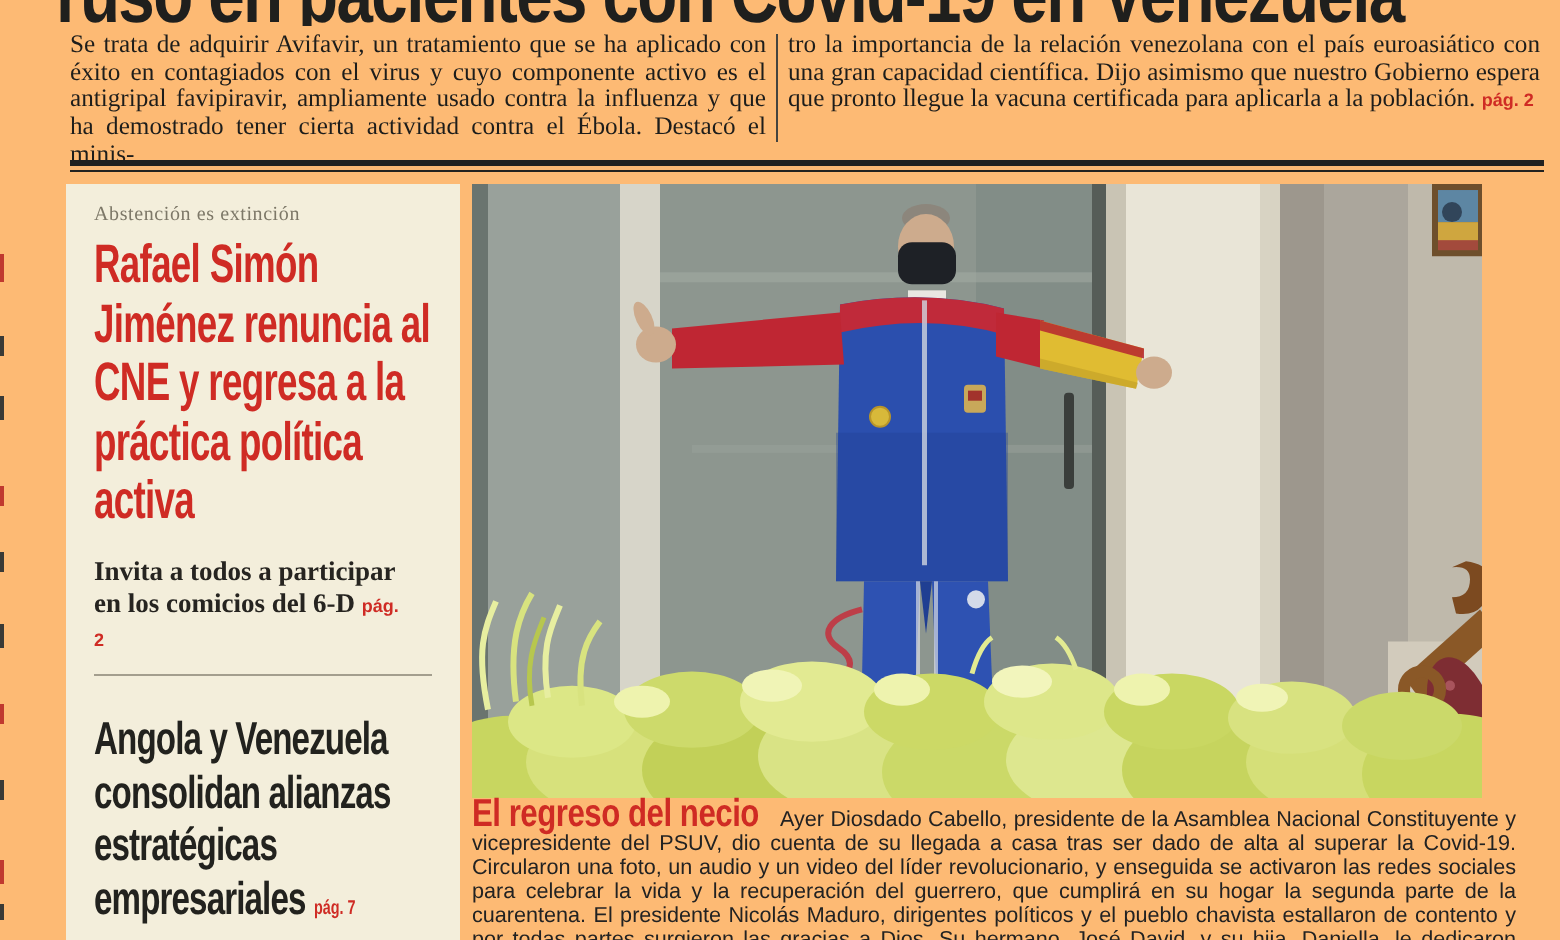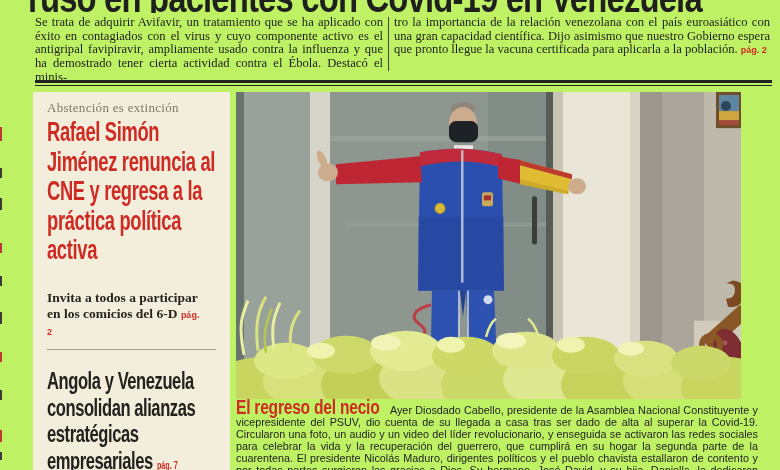--- a/index.html
+++ b/index.html
@@ -1,16 +1,16 @@
 <!DOCTYPE html>
 <html><head>
 <meta charset="utf-8">
 <style>
   html,body{margin:0;padding:0;background:#ffffff;}
-  .page{position:relative;width:780px;height:470px;background:#bef264;overflow:hidden;
+  .page{position:relative;width:780px;height:470px;background:#fdba74;overflow:hidden;
         font-family:"Liberation Serif",serif;color:#1c1c1a;}
 
   
   .headline-crop{position:absolute;left:28px;top:0;width:748px;height:13px;overflow:hidden;}
   .headline-text{position:absolute;left:0;top:-24px;font-family:"Liberation Sans",sans-serif;
         font-weight:700;font-size:40px;line-height:44px;letter-spacing:-1px;white-space:nowrap;
         color:#1f1f1d;transform:scaleX(0.82);transform-origin:0 0;}
 
   
   .intro-col{position:absolute;top:16px;font-size:12.6px;line-height:13.7px;text-align:justify;
@@ -20,24 +20,24 @@
   .col-rule{position:absolute;left:388px;top:17px;width:1px;height:54px;background:#44443f;}
   .pref{font-family:"Liberation Sans",sans-serif;font-weight:700;font-size:9px;color:#cf2b24;
         letter-spacing:0;}
 
   .thick-rule{position:absolute;left:35px;top:80px;width:737px;height:6px;
         border-top:3px solid #222220;border-bottom:1.5px solid #222220;box-sizing:border-box;}
 
   
   .sidebar{position:absolute;left:33px;top:92px;width:197px;height:378px;background:#f3eedb;
         box-sizing:border-box;padding:9px 14px 0 14px;overflow:hidden;}
-  .kicker{font-family:"Liberation Serif",serif;font-size:13px;line-height:13px;color:#7d7868;
+  .kicker{font-family:"Liberation Serif",serif;font-size:10px;line-height:13px;color:#7d7868;
         letter-spacing:.3px;margin:0 0 4px 0;}
   .cond{display:block;transform-origin:0 0;}
-  .head-red{margin:2px 0 24px 0;height:148px;}
+  .head-red{margin:2px 0 12px 0;height:148px;}
   .r-cond{font-family:"Liberation Sans",sans-serif;font-weight:700;font-size:27px;line-height:29.5px;
         letter-spacing:-0.5px;color:#cf2b24;width:248px;transform:scaleX(0.68);}
   .subhead{font-family:"Liberation Serif",serif;font-weight:700;font-size:13.5px;line-height:16px;
         color:#262420;margin:0 12px 9px 0;}
   .side-rule{border:none;border-top:1px solid #a39e8e;margin:9px 0 9px 0;}
   .head-black{margin:18px 0 6px 0;}
   .a-cond{font-family:"Liberation Sans",sans-serif;font-weight:700;font-size:23px;line-height:26.5px;
         letter-spacing:-0.6px;color:#22221e;width:235px;transform:scaleX(0.72);}
   .pref2{font-family:"Liberation Sans",sans-serif;font-weight:700;font-size:10px;color:#cf2b24;
         letter-spacing:0;}

